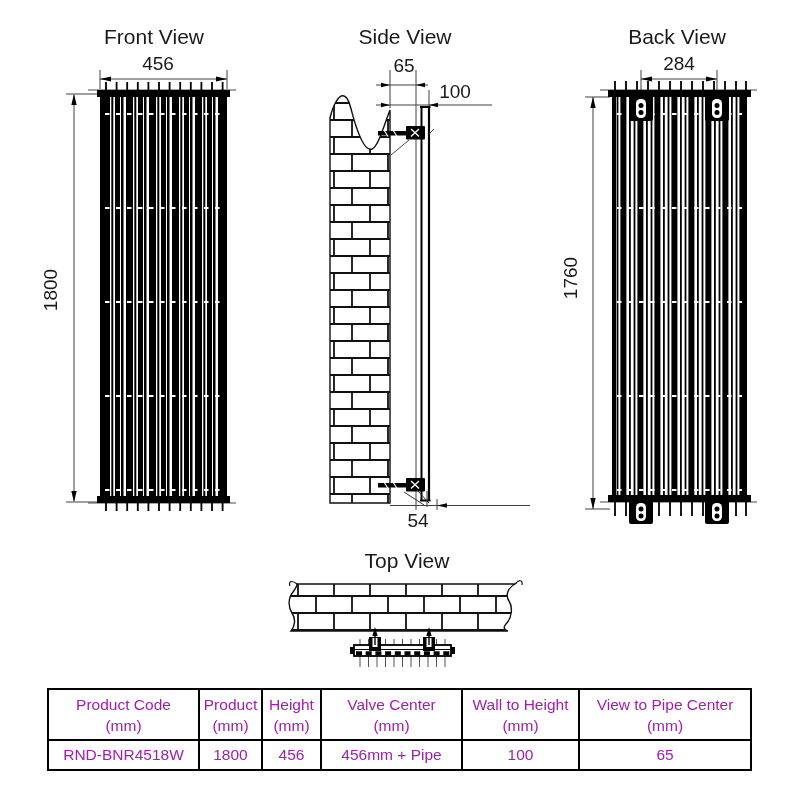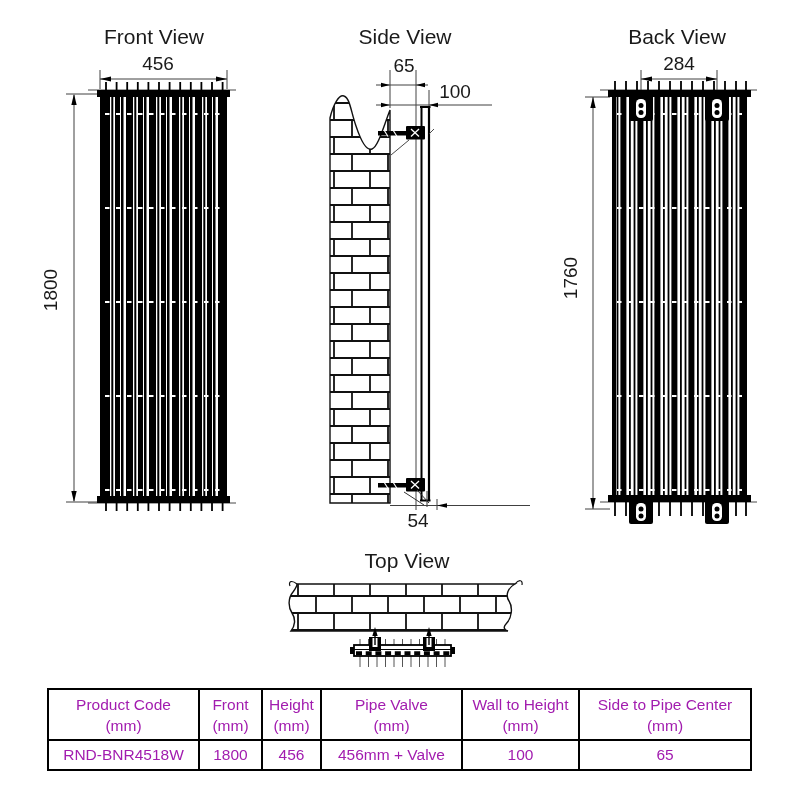--- a/index.html
+++ b/index.html
@@ -258,46 +258,46 @@
         <col class="c4">
         <col class="c5">
   </colgroup>
   <thead>
     <tr>
       <th>
         <div>Product Code</div>
         <div>(mm)</div>
       </th>
       <th>
-        <div>Front</div>
+        <div>Product</div>
         <div>(mm)</div>
       </th>
       <th>
         <div>Height</div>
         <div>(mm)</div>
       </th>
       <th>
-        <div>Pipe Valve</div>
+        <div>Valve Center</div>
         <div>(mm)</div>
       </th>
       <th>
         <div>Wall to Height</div>
         <div>(mm)</div>
       </th>
       <th>
-        <div>Side to Pipe Center</div>
+        <div>View to Pipe Center</div>
         <div>(mm)</div>
       </th>
     </tr>
   </thead>
   <tbody>
     <tr>
       <td>RND-BNR4518W</td>
       <td>1800</td>
       <td>456</td>
-      <td>456mm + Valve</td>
+      <td>456mm + Pipe</td>
       <td>100</td>
       <td>65</td>
     </tr>
   </tbody>
 </table>
 
 </div>
 
 </body></html>

